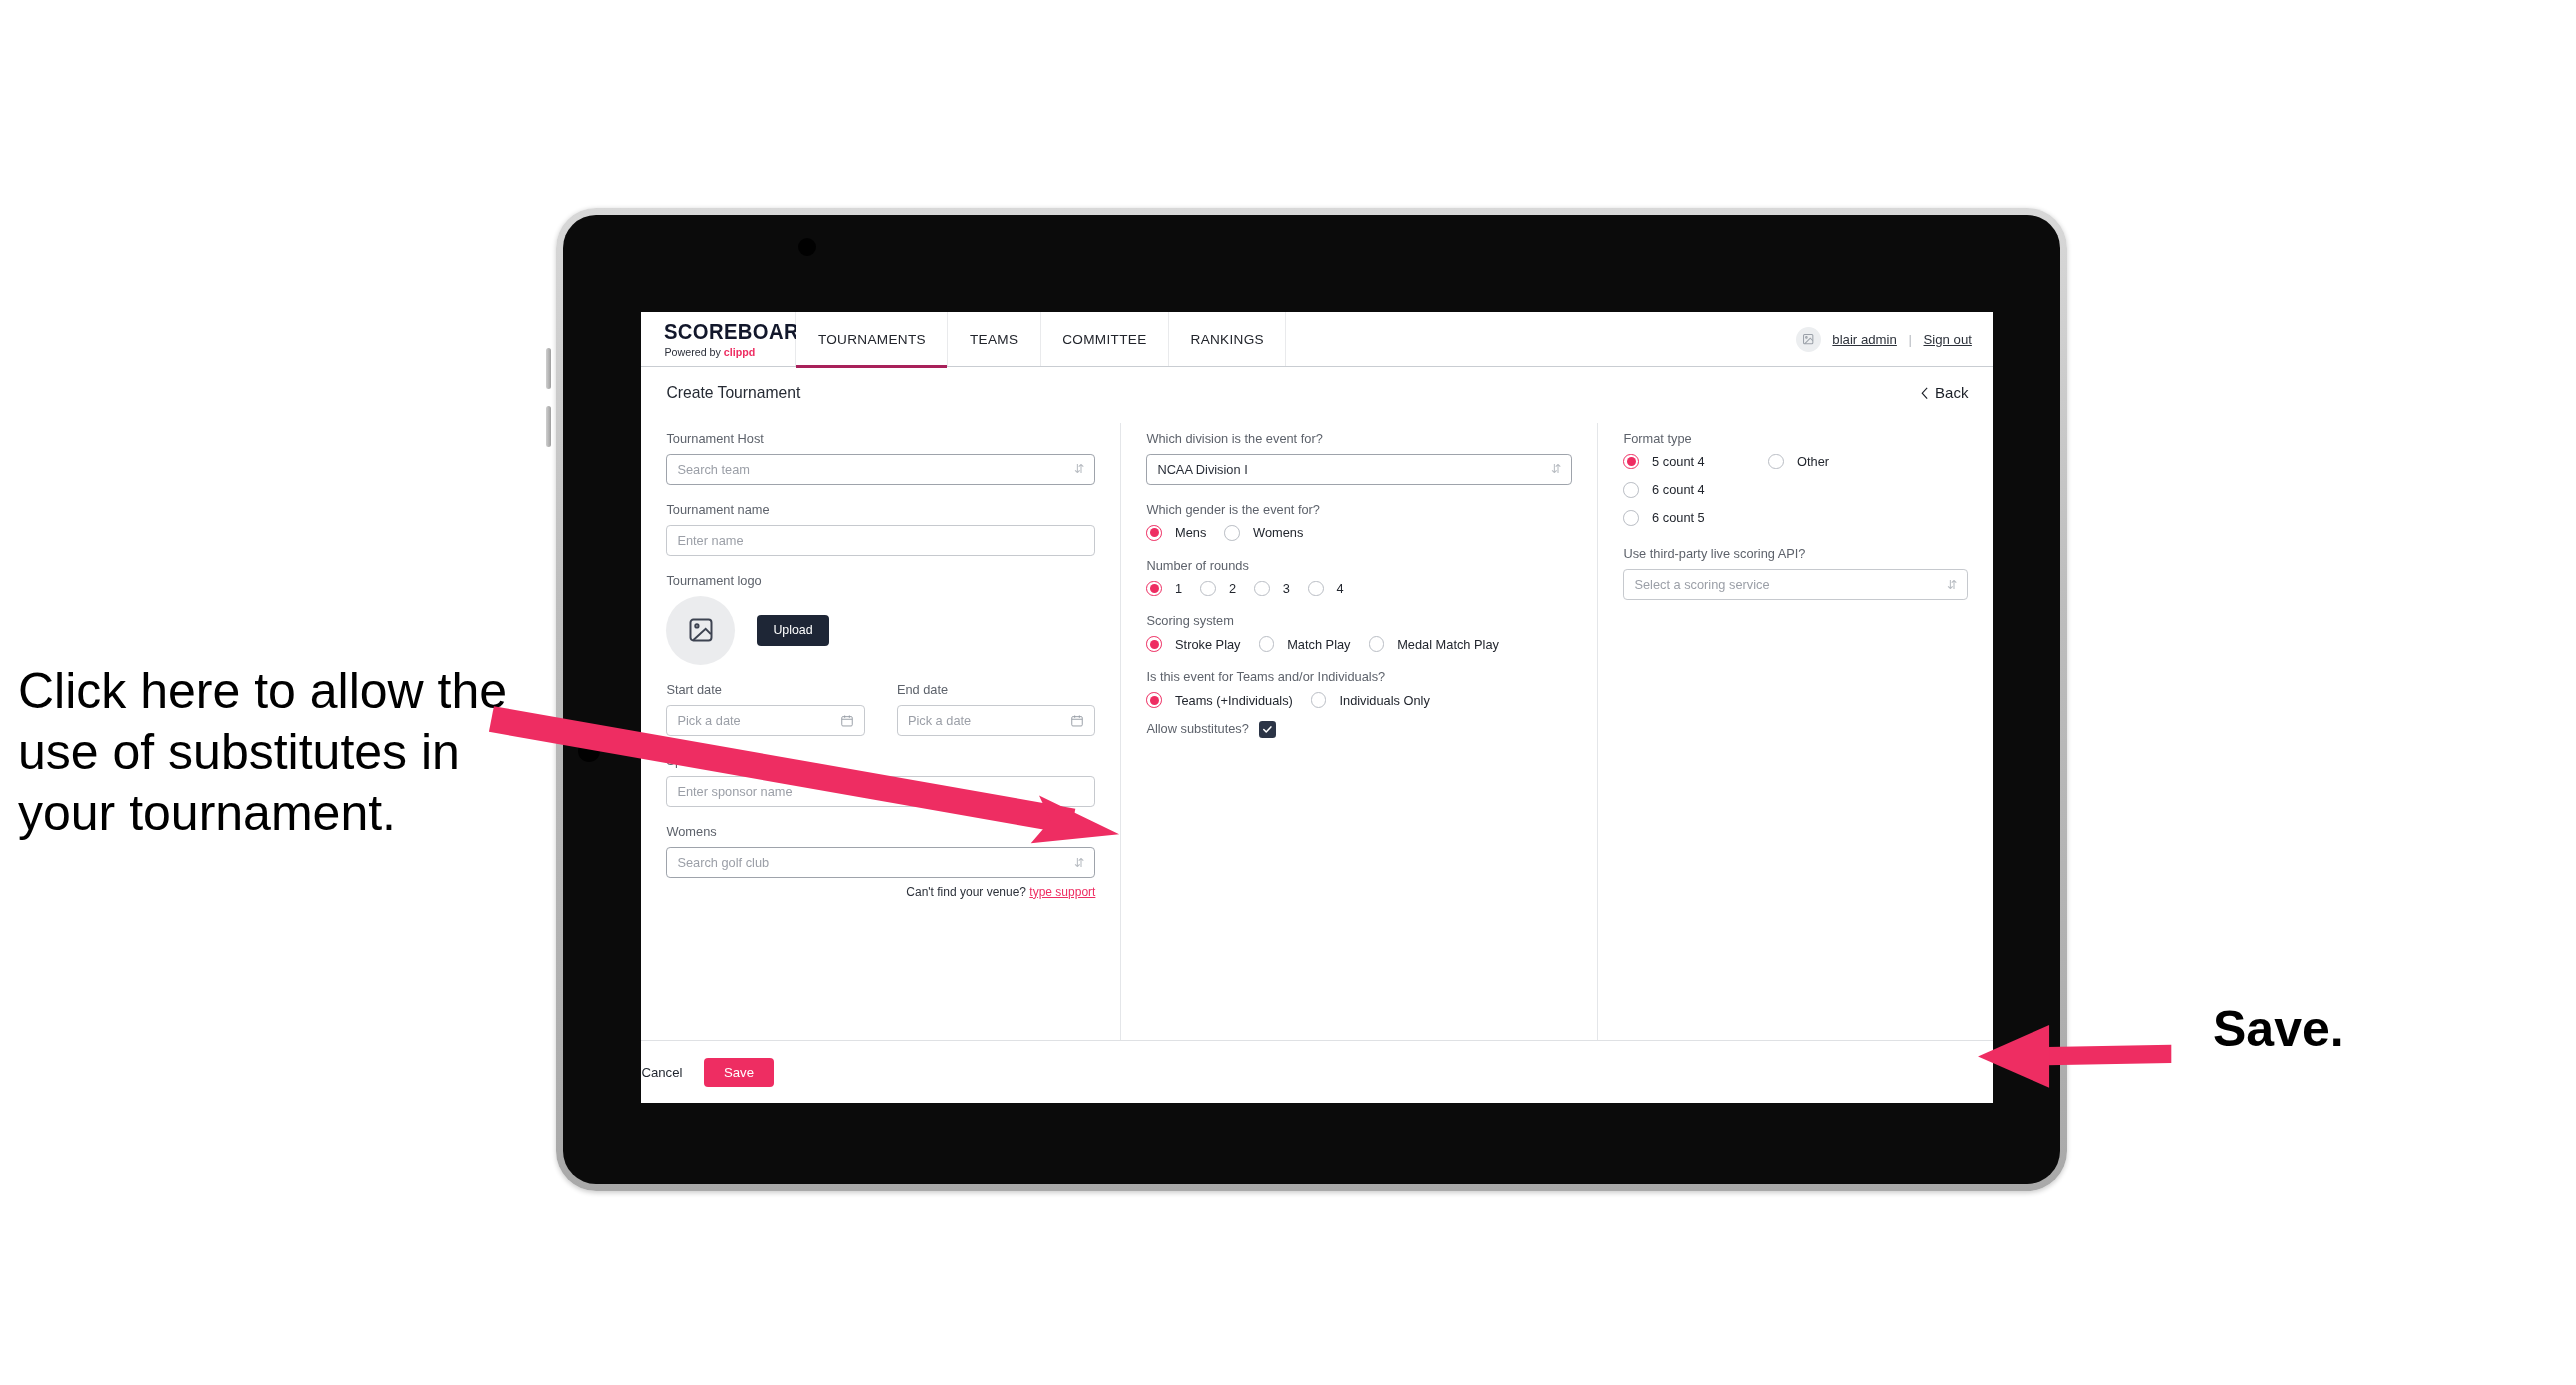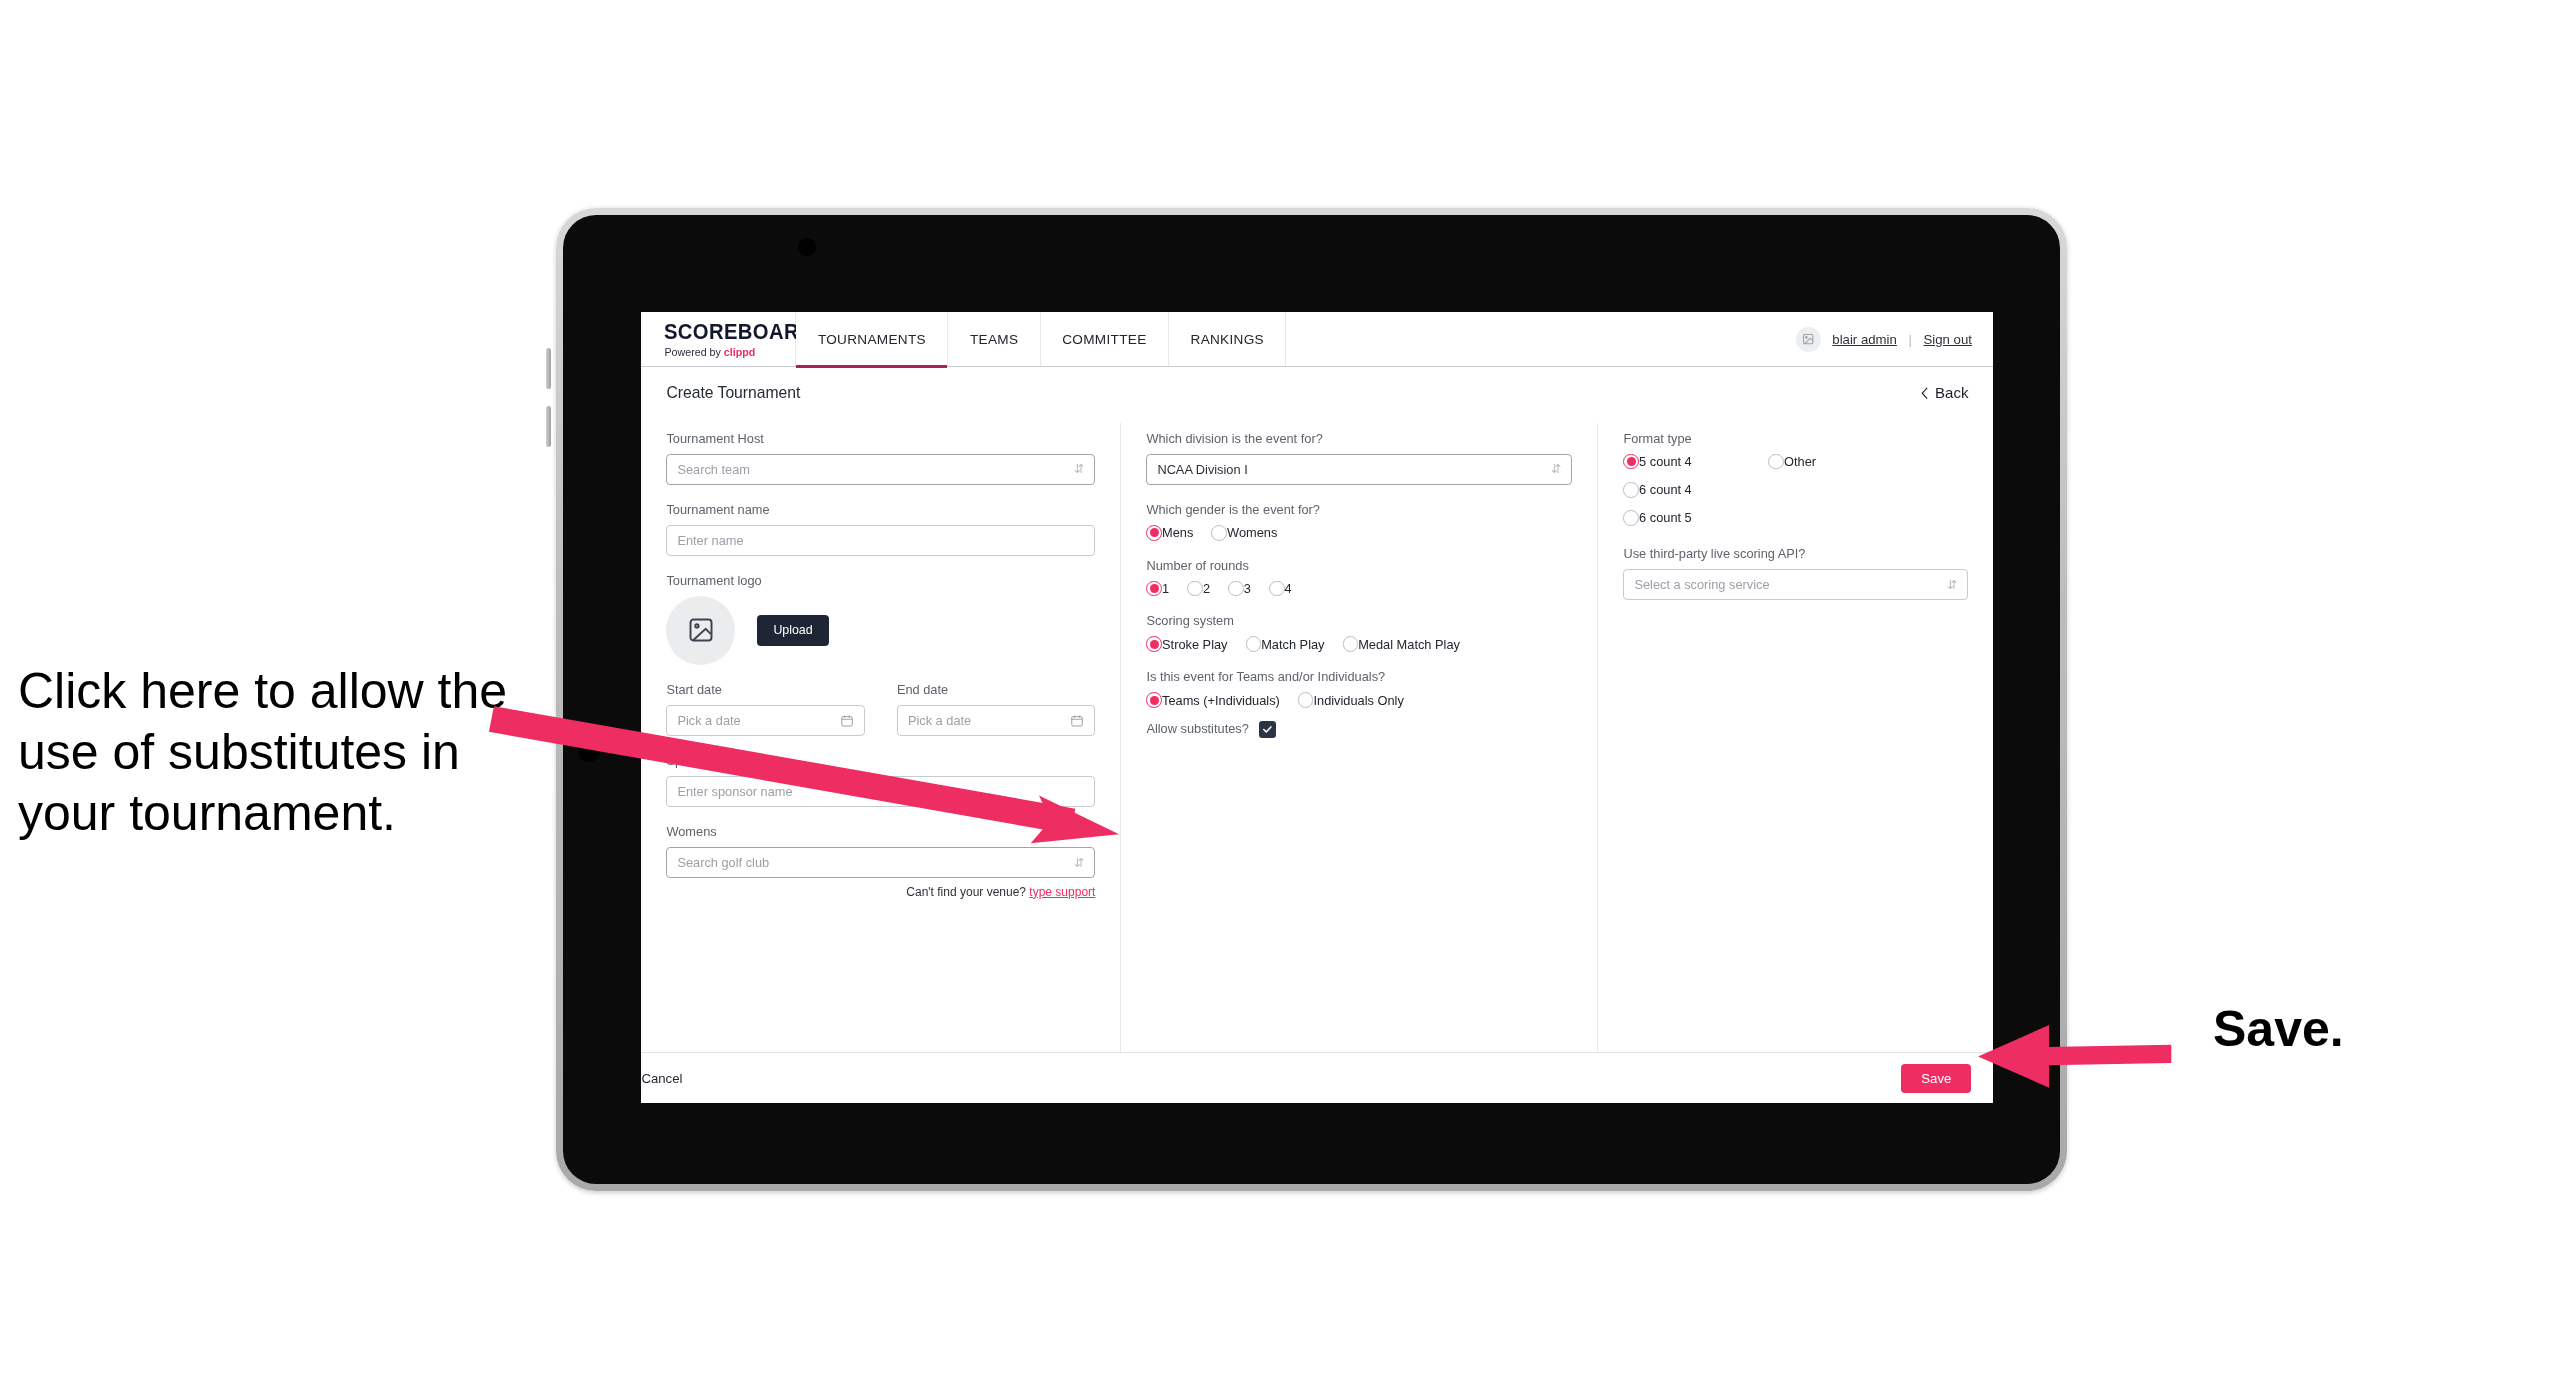--- a/index.html
+++ b/index.html
@@ -116,21 +116,21 @@
     height: 31px; border: 0.8px solid #9ea3ab; border-radius: 4.1px;
     background:#fff; display:flex; align-items:center;
     padding: 0 10px; font-size: 12.8px; color:#9b9fa7;
   }
   .inp.thin { border-color:#c6c9ce; }
   .inp .val { color:#2b303a; }
   .inp .spin { margin-left:auto; color:#b9bdc3; font-size: 12.4px; line-height:1; }
 
   
   .radio-row { display:flex; align-items:center; flex-wrap:wrap; gap: 6.6px 18px; }
-  .radio { display:flex; align-items:center; gap:0; }
+  .radio { display:flex; align-items:center; gap:13px; }
   .rdot {
     width:15.7px; height:15.7px; border-radius:50%;
     border: 1.3px solid #b9bdc4; background:#fff;
     display:flex; align-items:center; justify-content:center; flex:none;
   }
   .rdot.on { border-color:#ee2d62; }
   .rdot.on::after {
     content:""; width:9px; height:9px; border-radius:50%; background:#ee2d62;
   }
   .rlabel { font-size:12.8px; color:#22262e; }
@@ -157,22 +157,22 @@
   .helper a { color:#ee2d62; text-decoration: underline; }
 
   .checkrow { display:flex; align-items:center; gap: 10px; margin-top: 1.7px; }
   #subs-check {
     width: 17.3px; height:17.3px; border-radius:3.3px; background:#2b3446;
     display:flex; align-items:center; justify-content:center;
   }
 
   
   #appfooter {
-    height: 51px; border-top: 0.8px solid #dfe1e4; background:#fff;
-    display:flex; align-items:center; justify-content:space-between;
+    height: 63px; border-top: 0.8px solid #dfe1e4; background:#fff;
+    display:flex; align-items:center; justify-content:flex-start;
     gap: 21.5px; padding-right: 22px;
   }
   #cancel-btn { font-size:13.2px; color:#1f242d; }
   #save-btn {
     background:#ee2d62; color:#fff; font-size:13.2px;
     padding: 7.4px 20px; border-radius:4.1px;
   }
 
   
   .anno {

